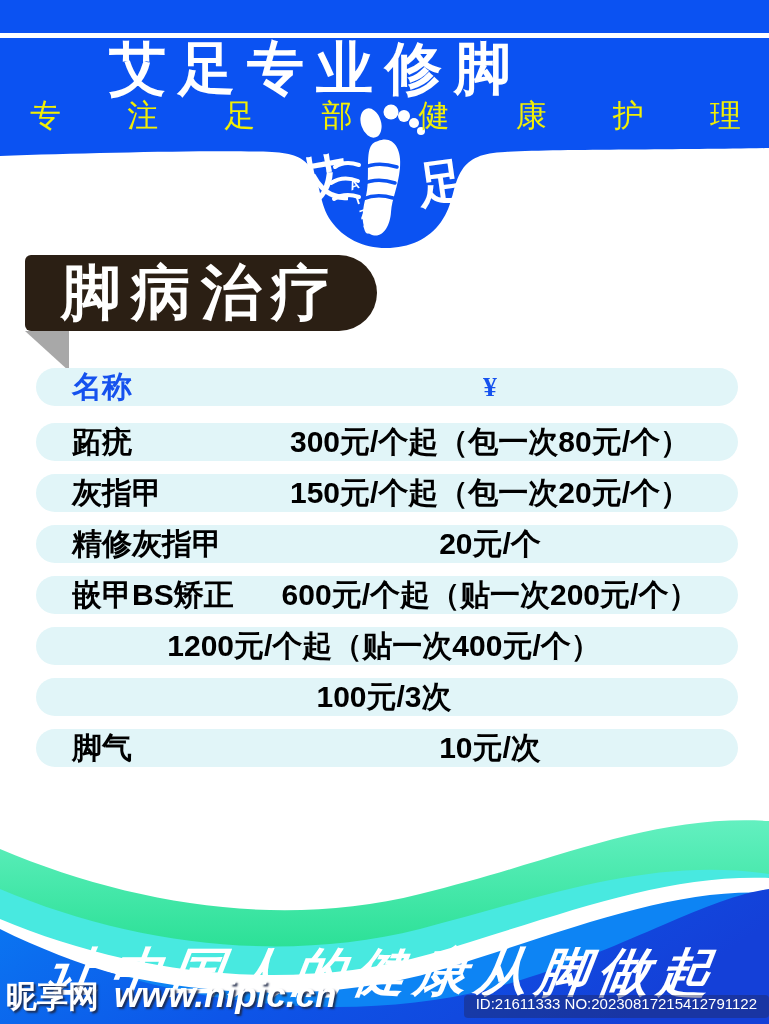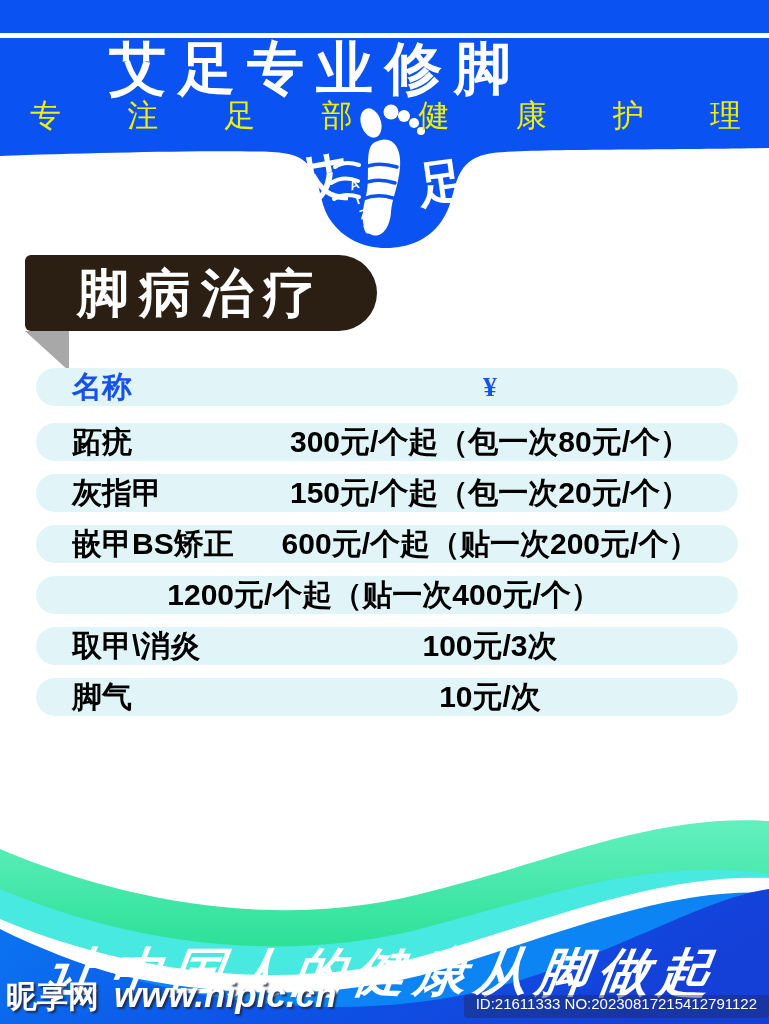--- a/index.html
+++ b/index.html
@@ -16,21 +16,21 @@
   }
   .subtitle{
     position:absolute;top:100px;left:0;width:769px;box-sizing:border-box;
     padding:0 28px 0 30px;display:flex;justify-content:space-between;
     color:#f2ef04;font-size:31px;font-weight:500;line-height:1.0;
   }
   
   .badge{
     position:absolute;left:25px;top:255px;width:352px;height:76px;
     background:#2b1f14;border-radius:6px 38px 38px 6px;
-    color:#ffffff;font-size:52px;font-weight:800;letter-spacing:10px;
+    color:#ffffff;font-size:60px;font-weight:800;letter-spacing:10px;
     display:flex;align-items:center;justify-content:center;line-height:76px;
     white-space:nowrap;
   }
   .badge-fold{
     position:absolute;left:25px;top:331px;width:0;height:0;
     border-top:40px solid #a8a8a8;border-left:44px solid transparent;
   }
   
   .price-table{position:absolute;left:36px;top:368px;width:702px;}
   .t-row{
@@ -147,28 +147,31 @@
     <div id="rows-container">
         <div class="t-row">
           <div class="t-name">跖疣</div>
           <div class="t-price">300元/个起（包一次80元/个）</div>
         </div>
         <div class="t-row">
           <div class="t-name">灰指甲</div>
           <div class="t-price">150元/个起（包一次20元/个）</div>
         </div>
         <div class="t-row">
+          <div class="t-name">精修灰指甲</div>
+          <div class="t-price">20元/个</div>
+        </div>
+        <div class="t-row">
           <div class="t-name">嵌甲BS矫正</div>
           <div class="t-price">600元/个起（贴一次200元/个）</div>
         </div>
         <div class="t-row">
           <div class="t-price">1200元/个起（贴一次400元/个）</div>
         </div>
         <div class="t-row">
-          <div class="t-name">取甲\消炎</div>
           <div class="t-price">100元/3次</div>
         </div>
         <div class="t-row">
           <div class="t-name">脚气</div>
           <div class="t-price">10元/次</div>
         </div>
       </div>
   </div>
 
   <svg class="waves-svg" width="769" height="230" viewBox="0 0 769 230">

